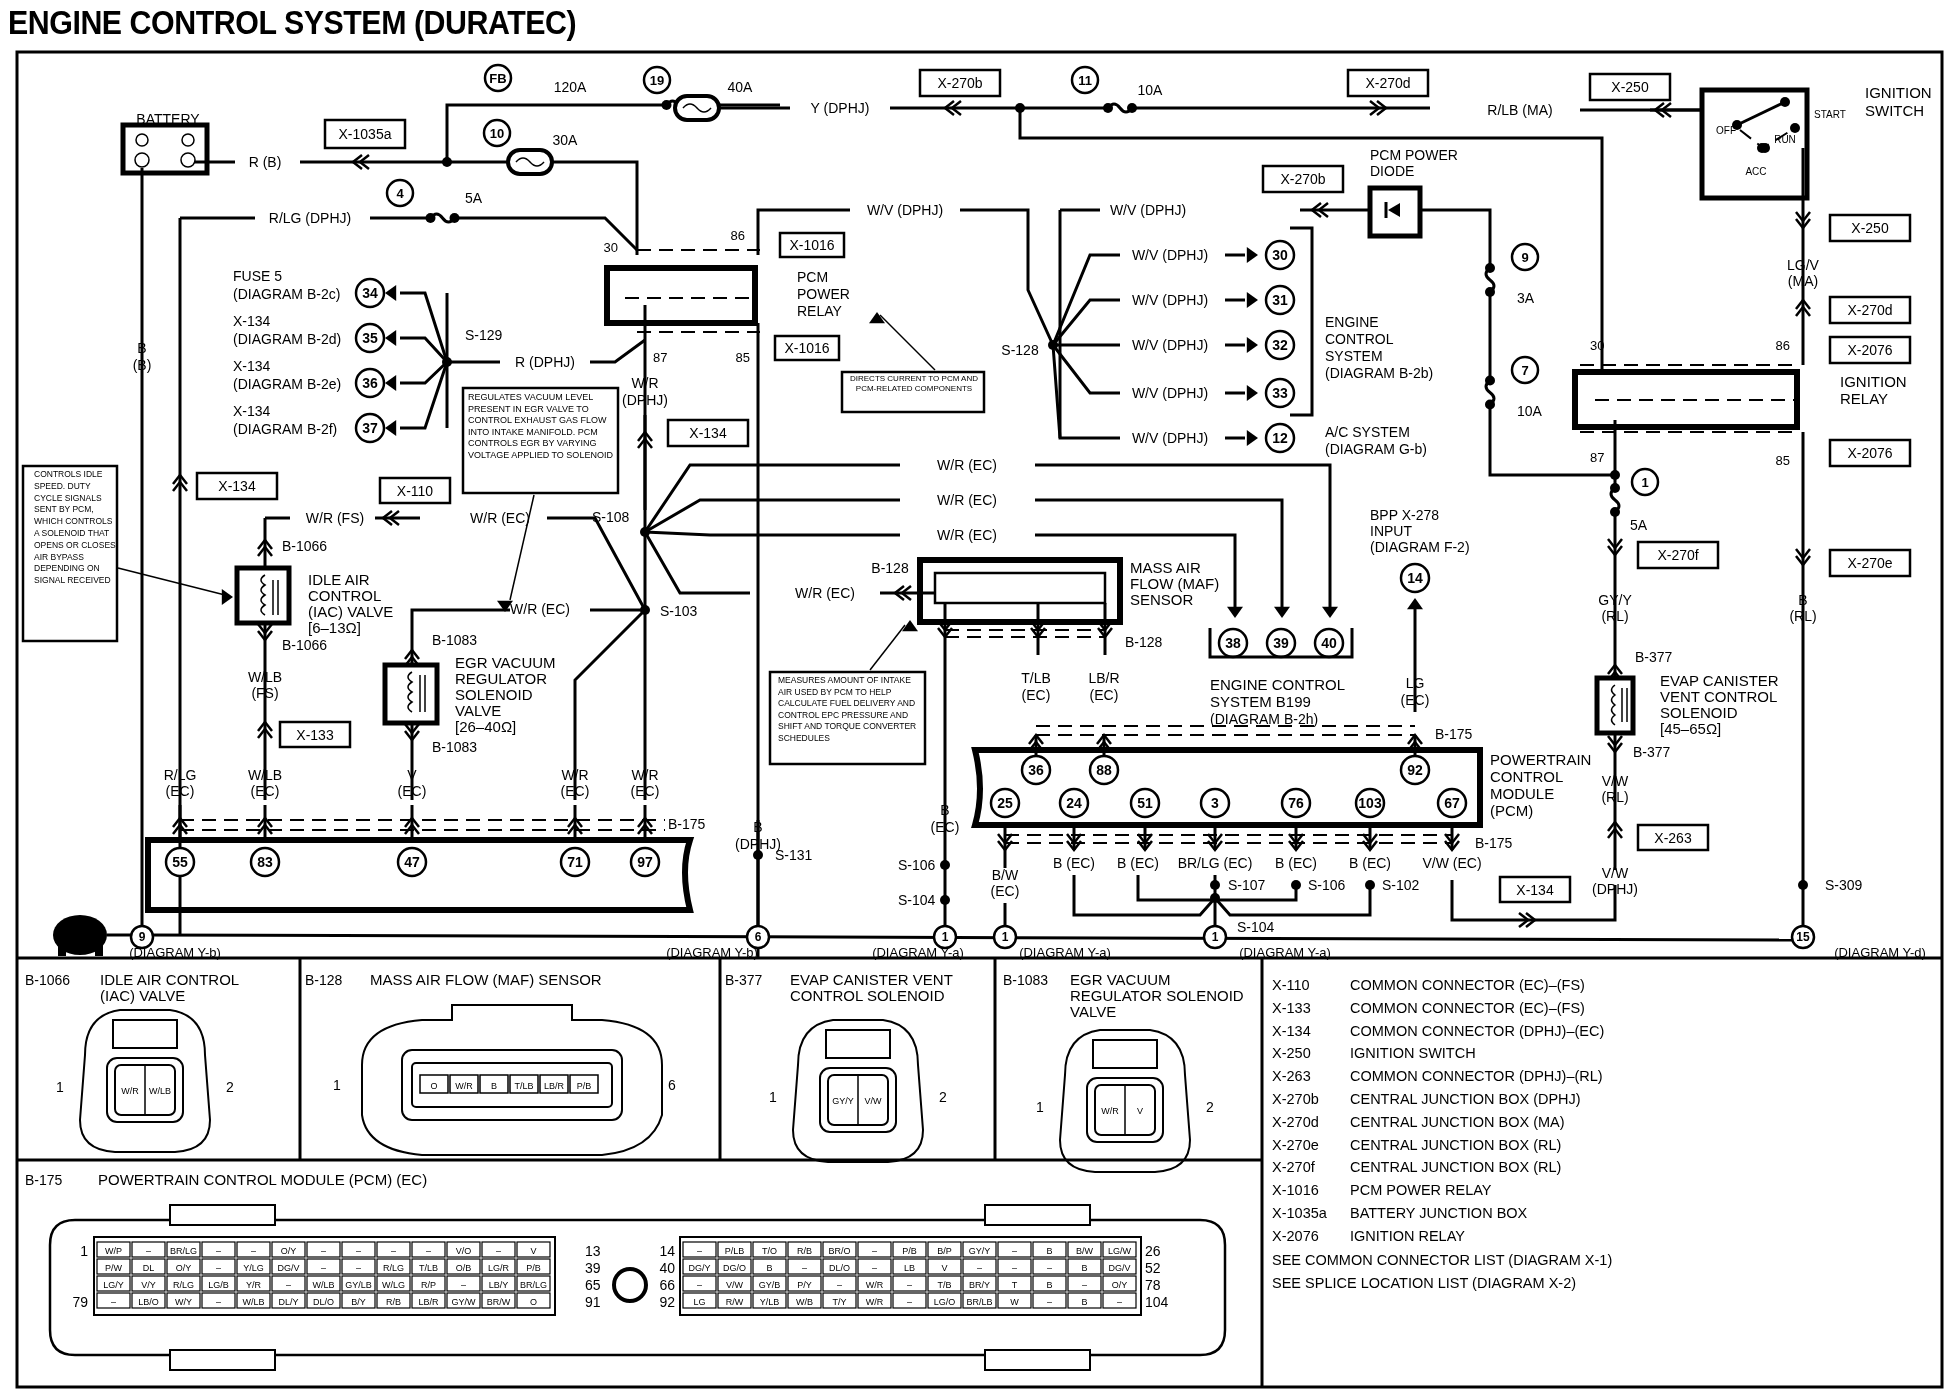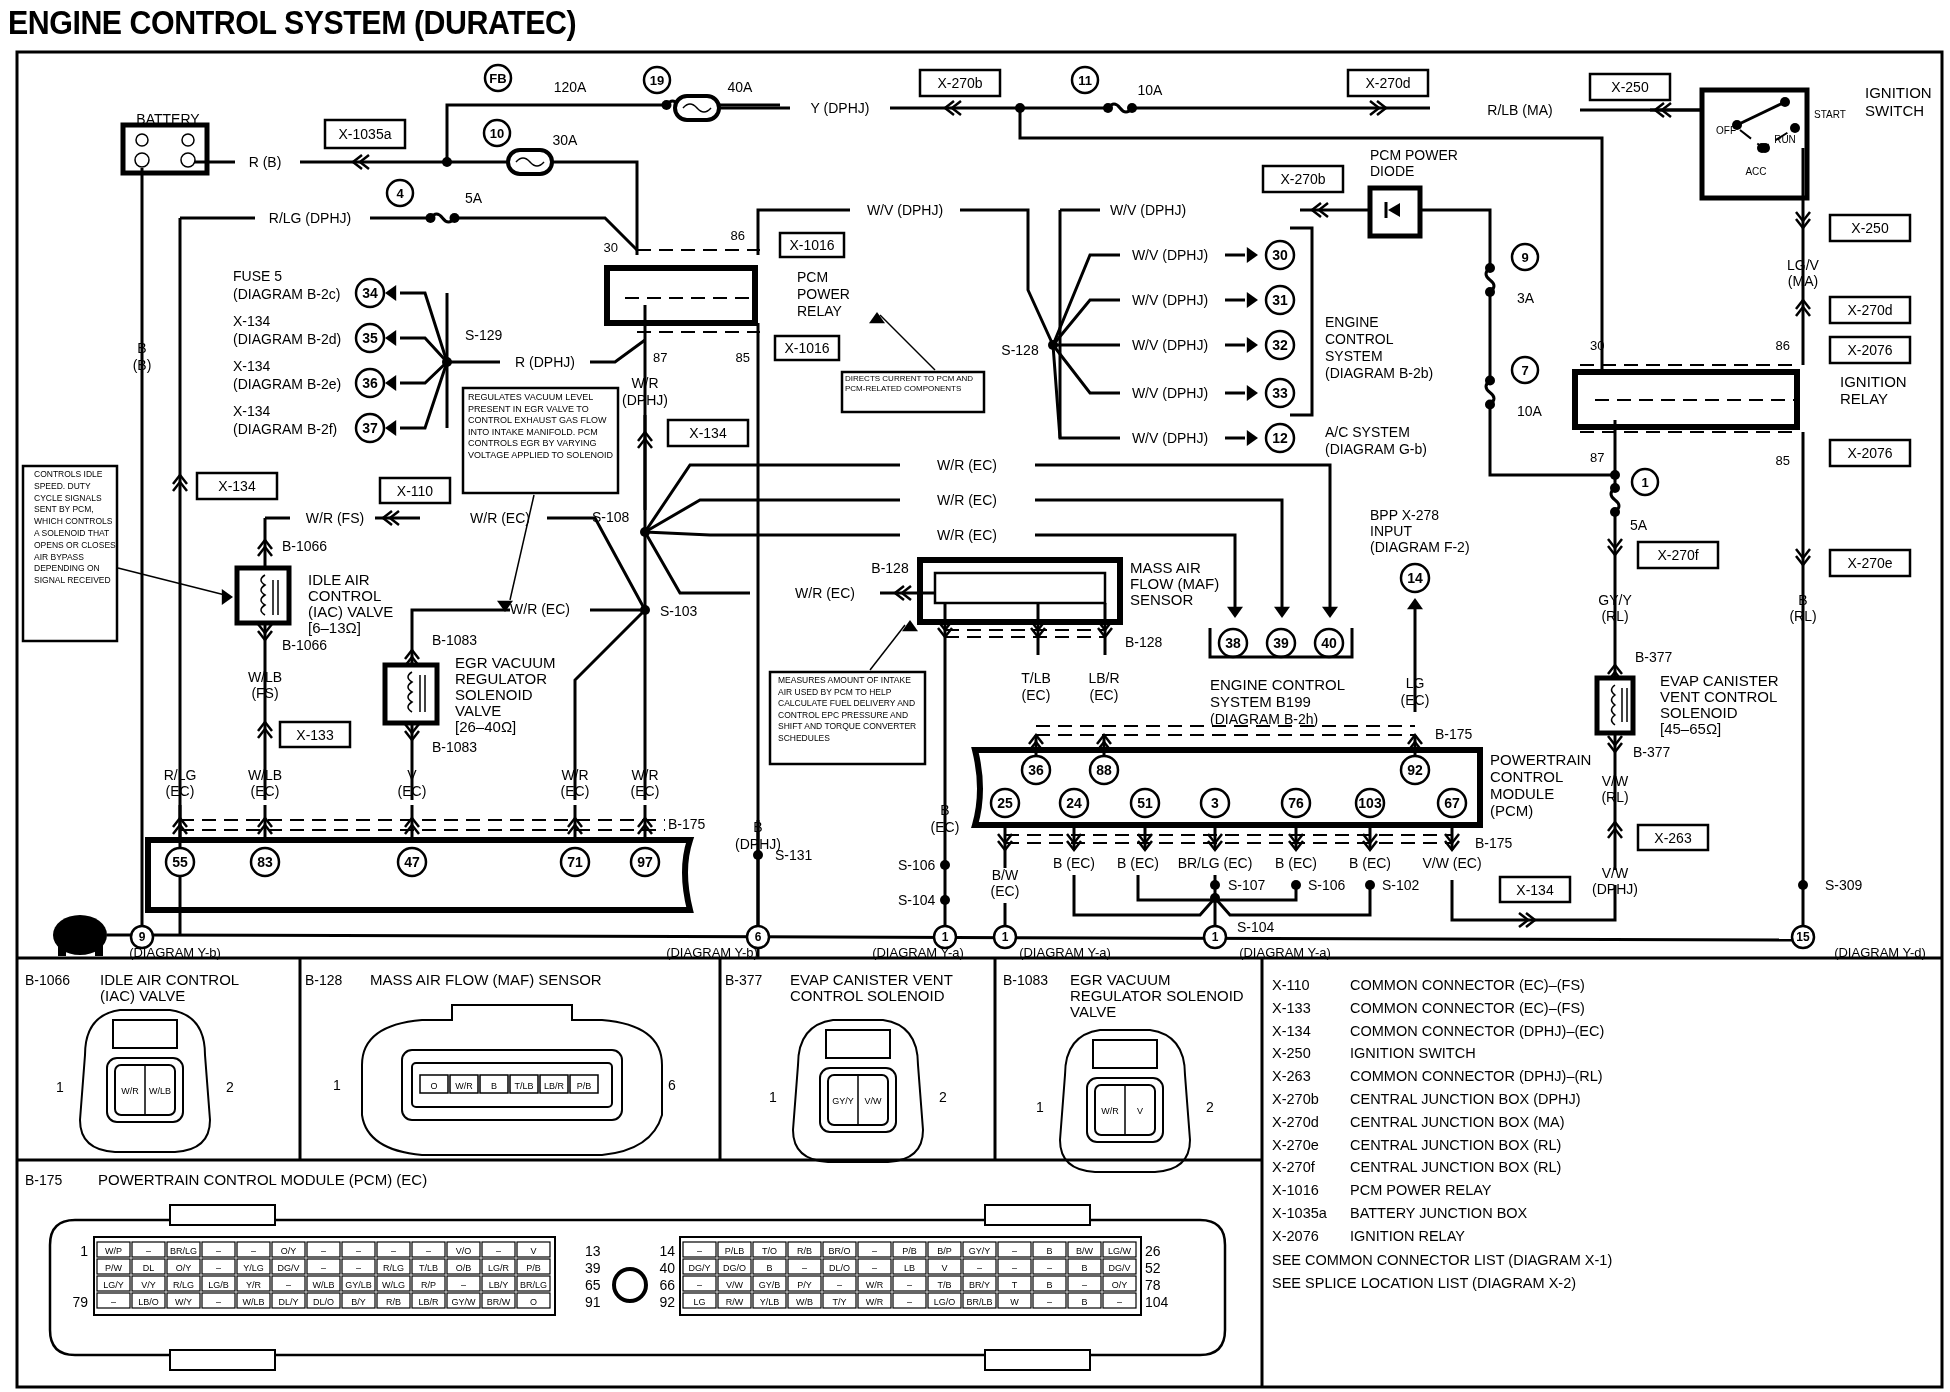--- a/index.html
+++ b/index.html
@@ -249,21 +249,21 @@
     <text x="797" y="282" font-size="14" class="t" text-anchor="start" font-weight="normal">PCM</text>
     <text x="797" y="299" font-size="14" class="t" text-anchor="start" font-weight="normal">POWER</text>
     <text x="797" y="316" font-size="14" class="t" text-anchor="start" font-weight="normal">RELAY</text>
     <rect x="780" y="233" width="64" height="24" class="box"></rect>
     <text x="812" y="250" font-size="14" class="t" text-anchor="middle" font-weight="normal">X-1016</text>
     <rect x="775" y="336" width="64" height="24" class="box"></rect>
     <text x="807" y="353" font-size="14" class="t" text-anchor="middle" font-weight="normal">X-1016</text>
     <polyline points="758,323 758,958" class="w"></polyline>
     <polyline points="645,305 645,510" class="w"></polyline>
     <rect x="842" y="372" width="142" height="40" class="box"></rect>
-    <foreignObject x="845" y="374" width="138" height="38"><div xmlns="http://www.w3.org/1999/xhtml" style="font:8px 'Liberation Sans',sans-serif;line-height:10px;">DIRECTS CURRENT TO PCM AND PCM-RELATED COMPONENTS</div></foreignObject>
+    <foreignObject x="845" y="374" width="138" height="38"><div xmlns="http://www.w3.org/1999/xhtml" style="font:8px 'Liberation Sans',sans-serif;line-height:10px;text-align:center">DIRECTS CURRENT TO PCM AND PCM-RELATED COMPONENTS</div></foreignObject>
     <polyline points="935,370 880,315" class="thin"></polyline>
     <polygon points="877,312 869,323.2 885,323.2" fill="#000"></polygon>
     <polyline points="180,218 180,880" class="w"></polyline>
     <polyline points="180,218 255,218" class="w"></polyline>
     <text x="310" y="223" font-size="14" class="t" text-anchor="middle" font-weight="normal">R/LG (DPHJ)</text>
     <polyline points="370,218 420,218" class="w"></polyline>
     <path d="M420,218 L430.5,218 q6,-8 12,0 q6,8 12,0 L465,218" class="w"></path>
     <circle cx="430.5" cy="218" r="5" fill="#000"></circle>
     <circle cx="454.5" cy="218" r="5" fill="#000"></circle>
     <circle cx="400" cy="193" r="13" fill="#fff" stroke="#000" stroke-width="2.5"></circle>

